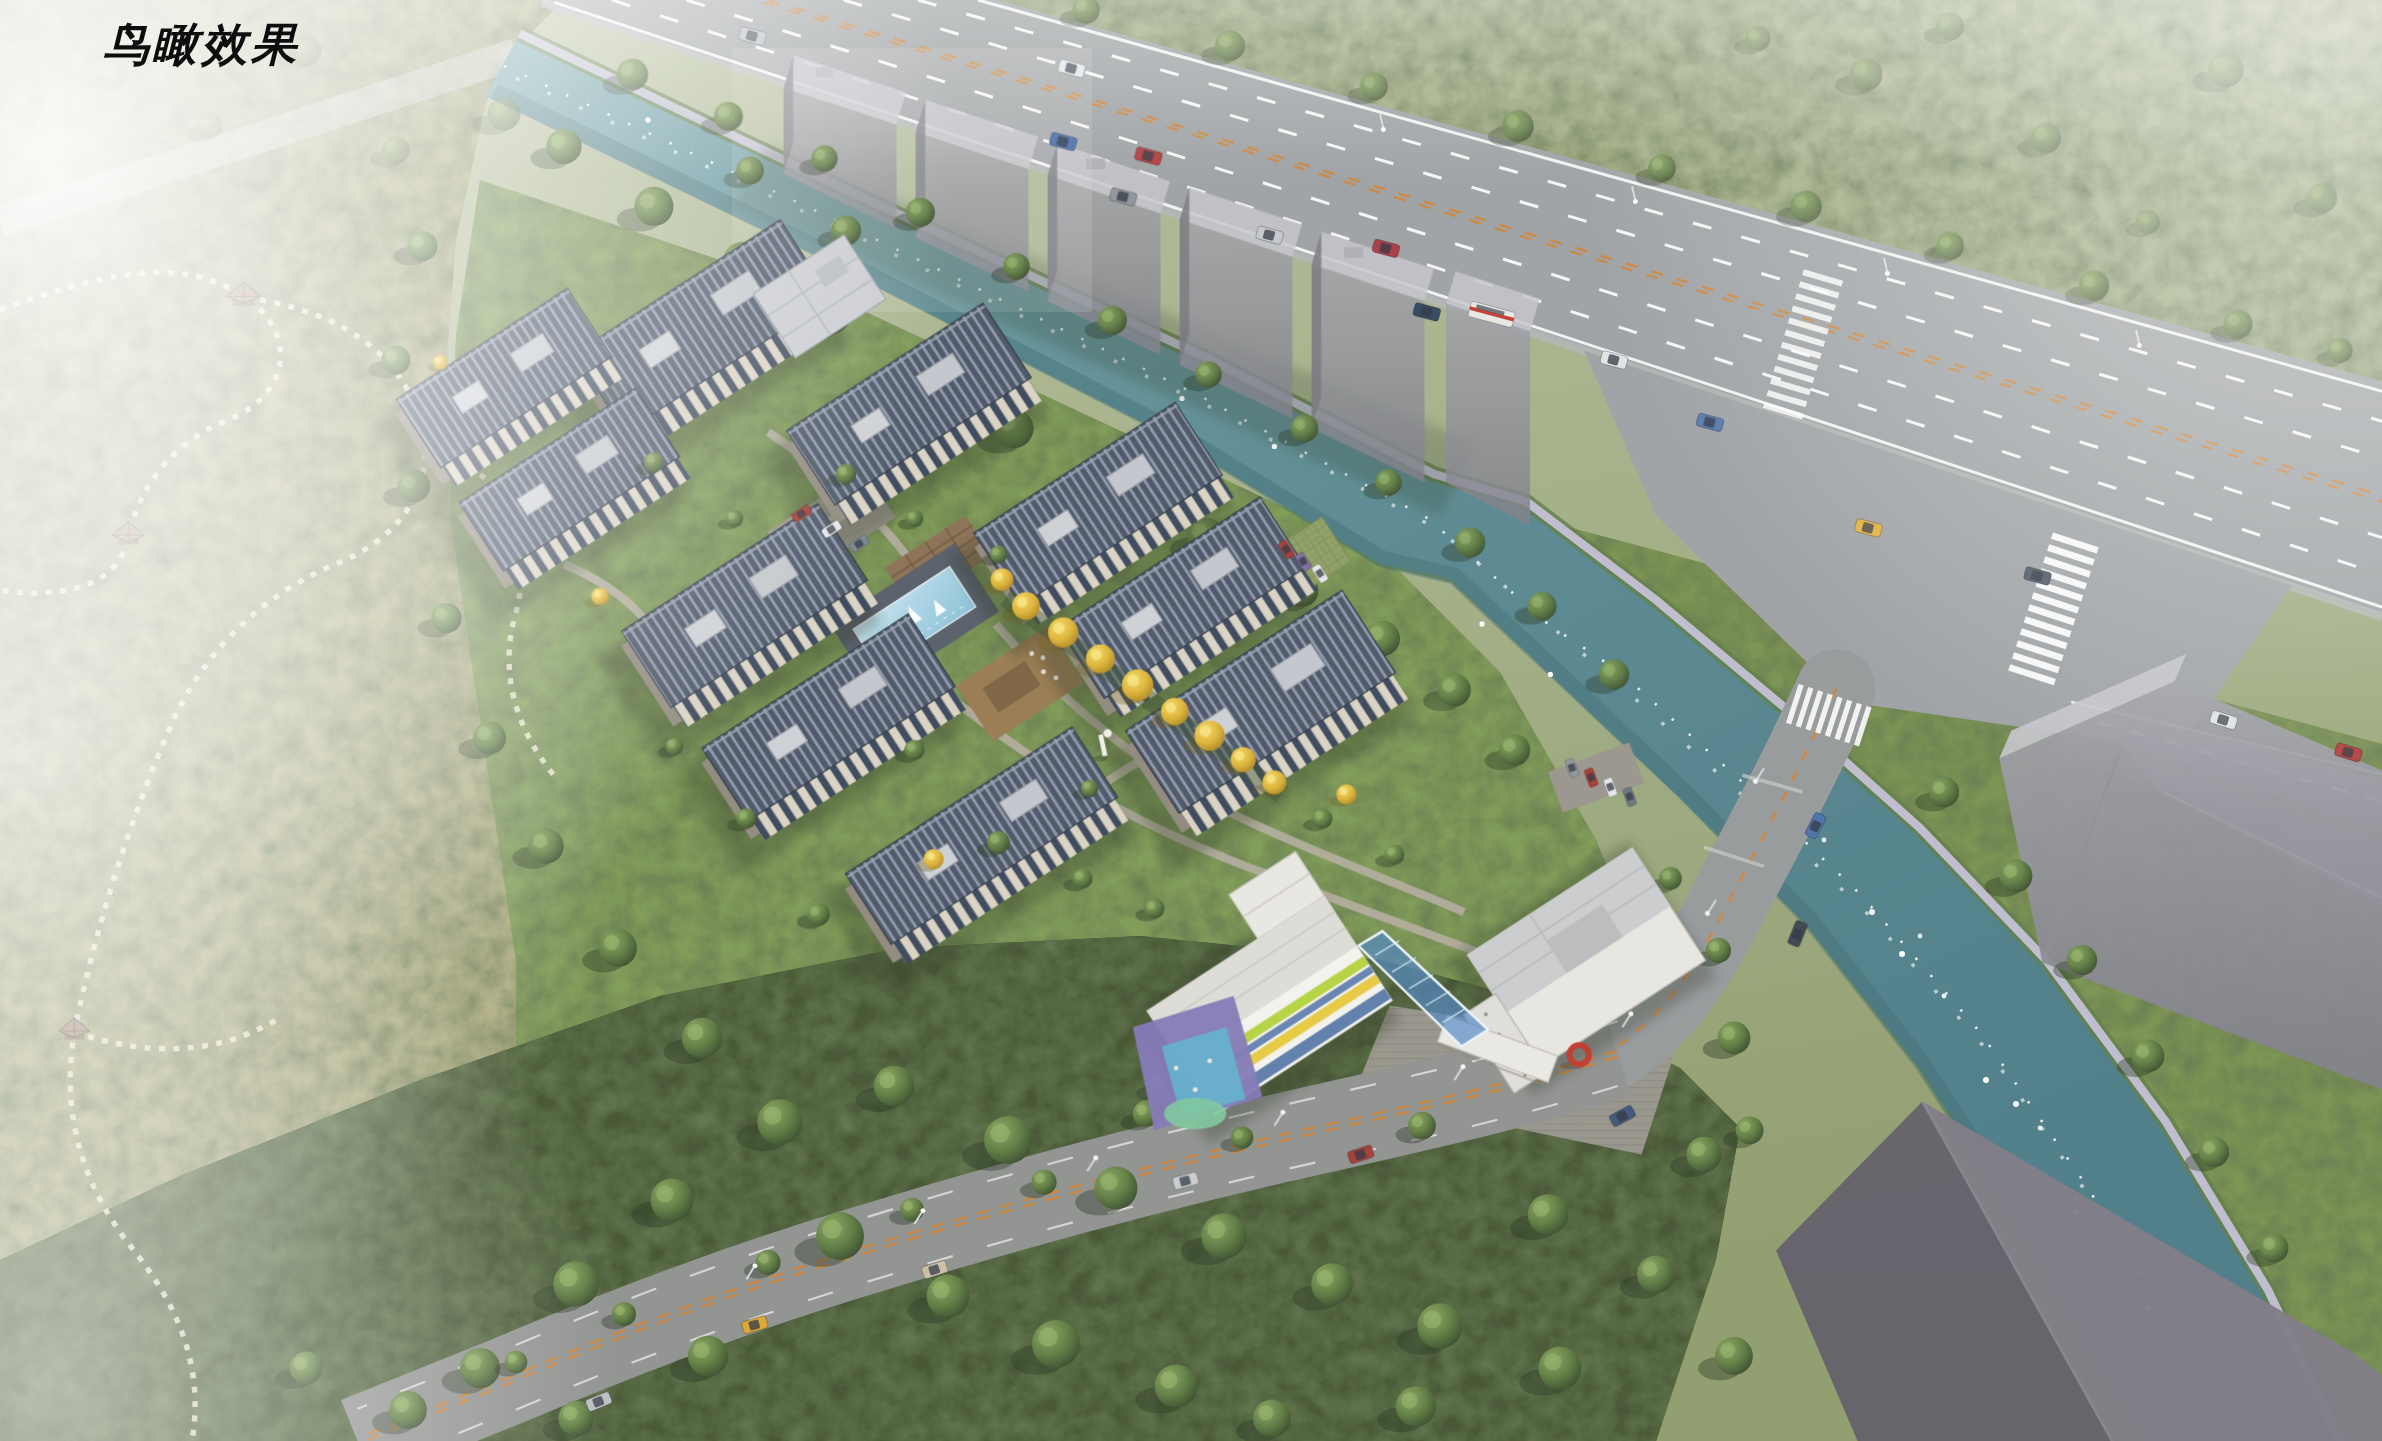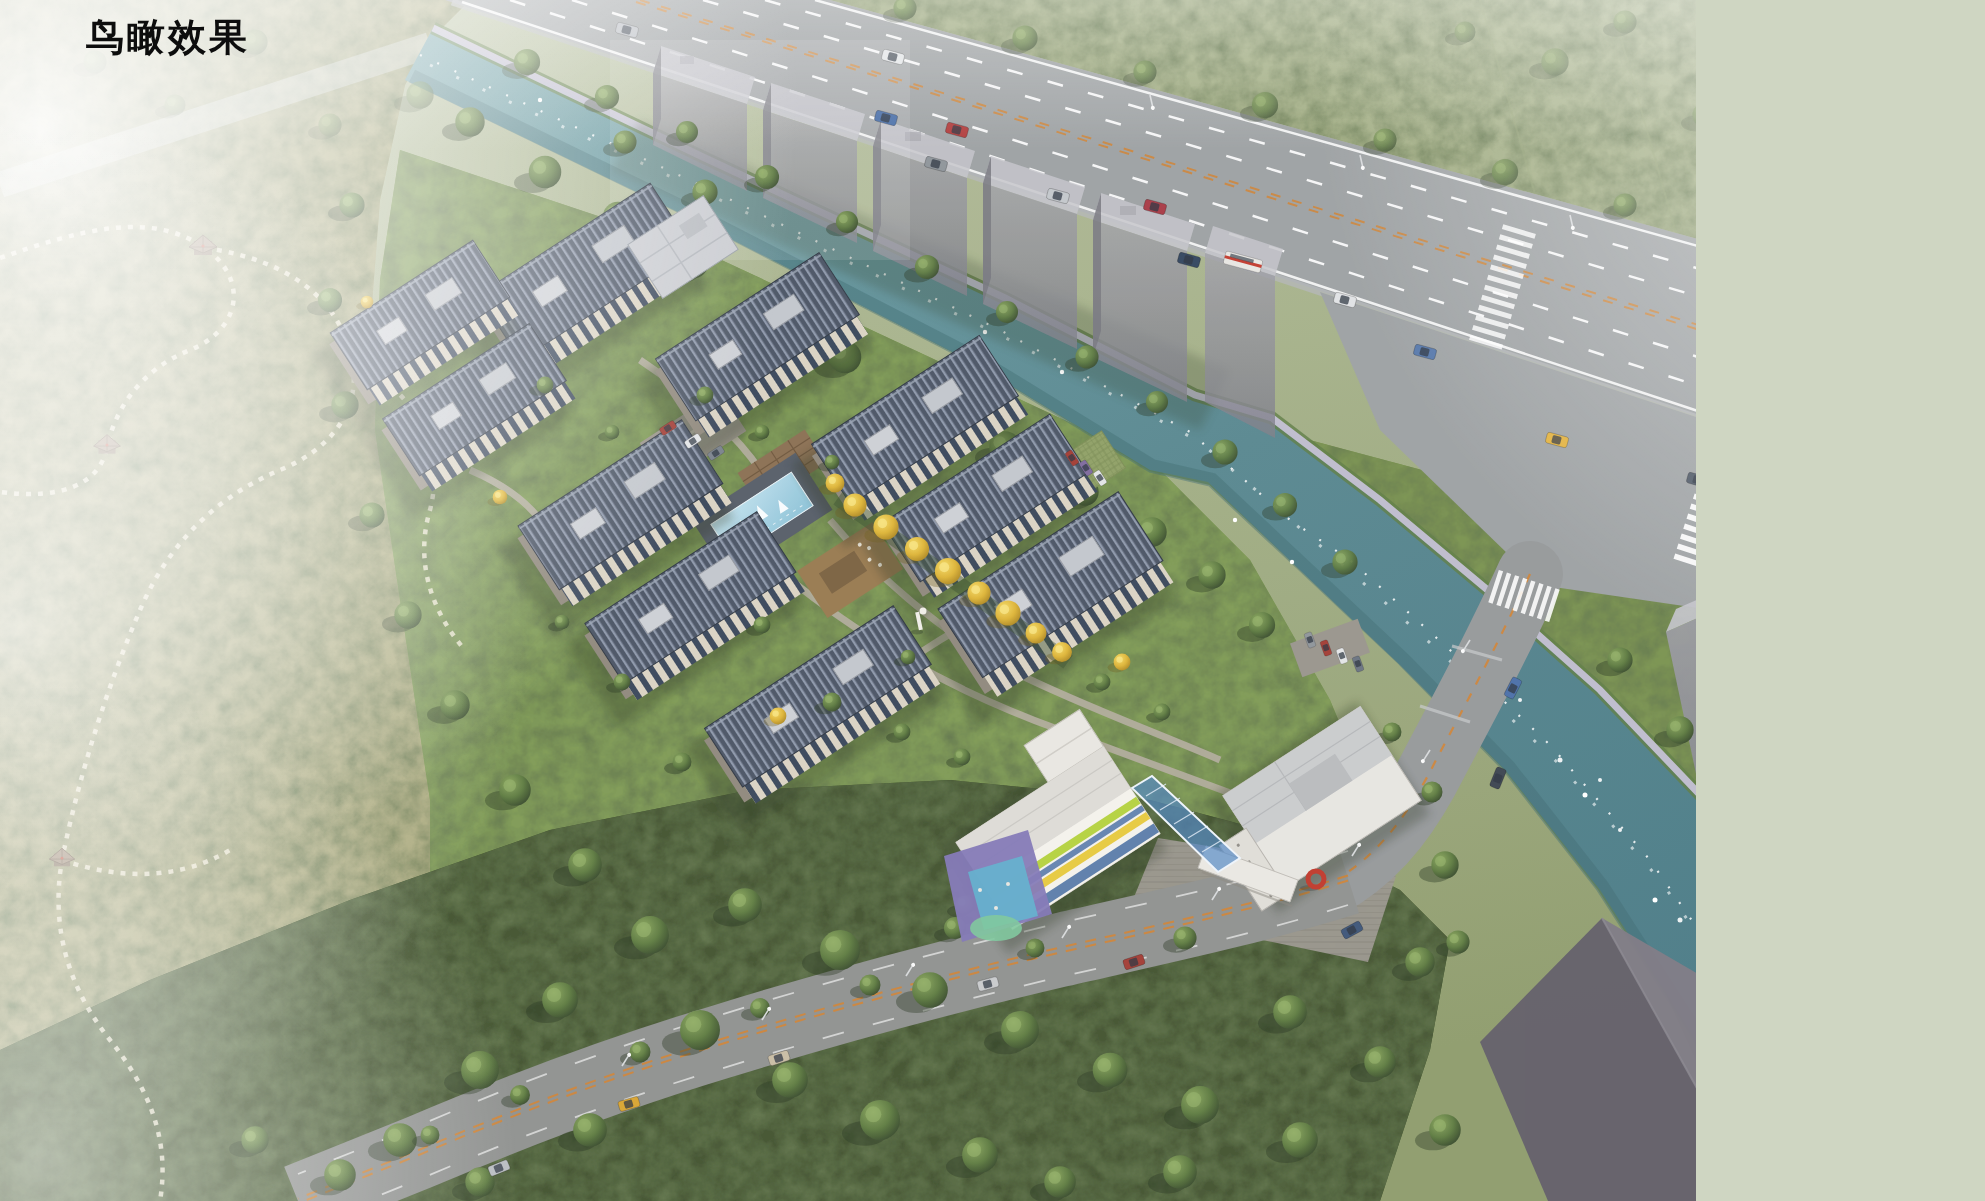--- a/index.html
+++ b/index.html
@@ -1,17 +1,17 @@
 <!DOCTYPE html>
 <html><head>
 <meta charset="utf-8">
 <style>
   html,body{margin:0;padding:0;background:#cfd6c2;}
-  .stage{position:relative;width:1696px;height:1201px;overflow:hidden;
-         font-family:"DejaVu Sans","Liberation Sans",sans-serif;}
+  .stage{position:relative;width:1985px;height:1201px;overflow:hidden;
+         font-family:"DejaVu Sans","Liberation Sans",sans-serif;font-style:italic;}
   .stage svg{position:absolute;left:0;top:0;}
   .title{position:absolute;left:86px;top:12px;font-size:38px;font-weight:700;
          color:#0d0d0d;letter-spacing:3px;z-index:50;}
 </style>
 </head>
 <body>
 
 <div class="stage">
 <svg width="1985" height="1201" viewBox="0 0 1985 1201" xmlns="http://www.w3.org/2000/svg">
 <defs>

